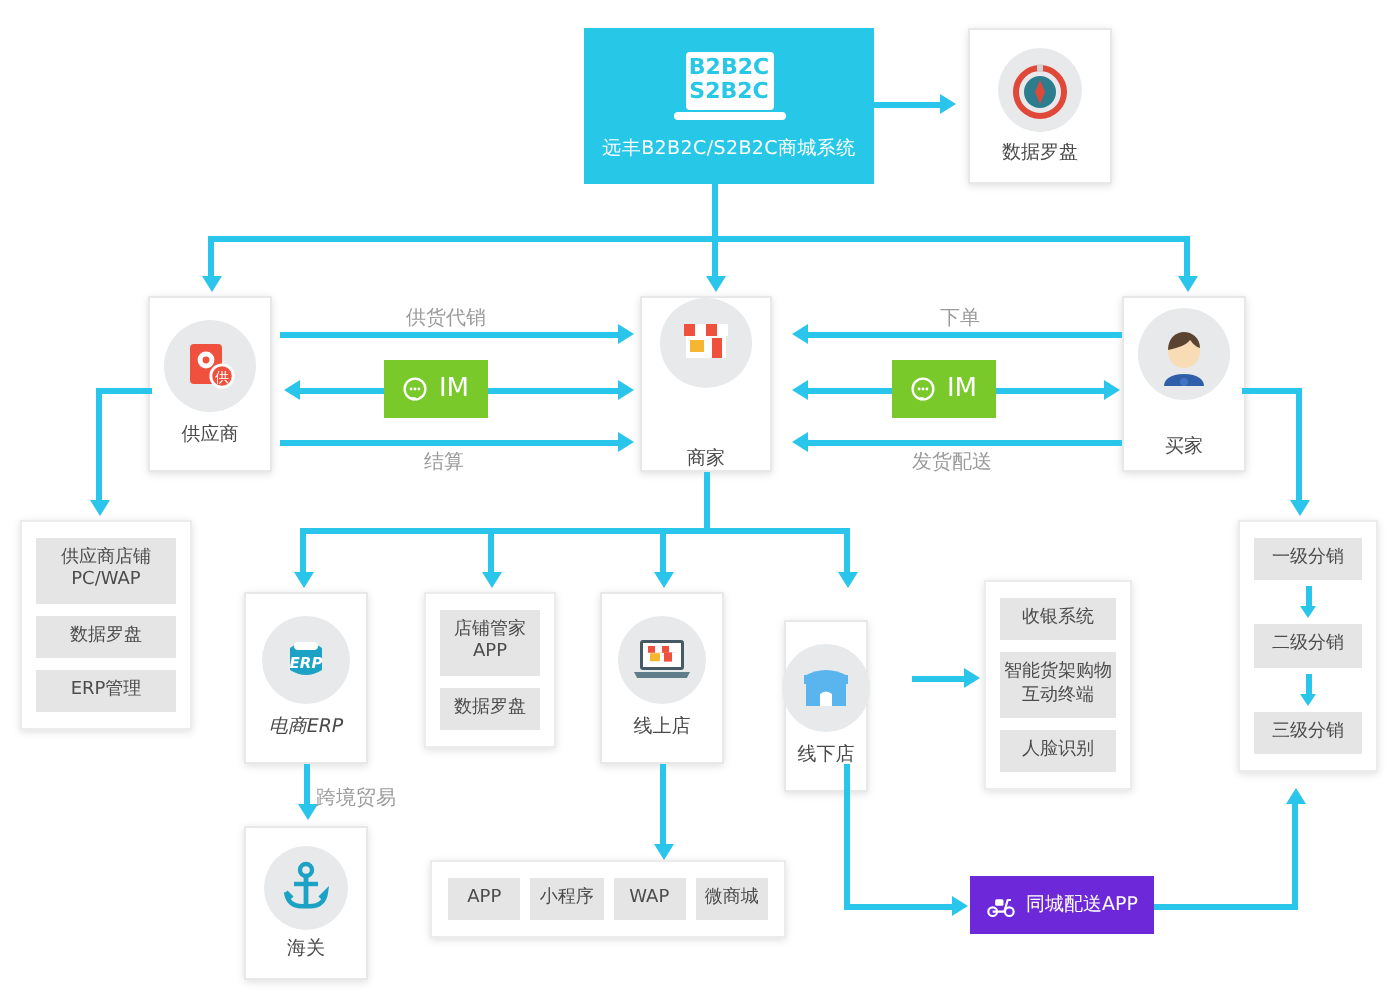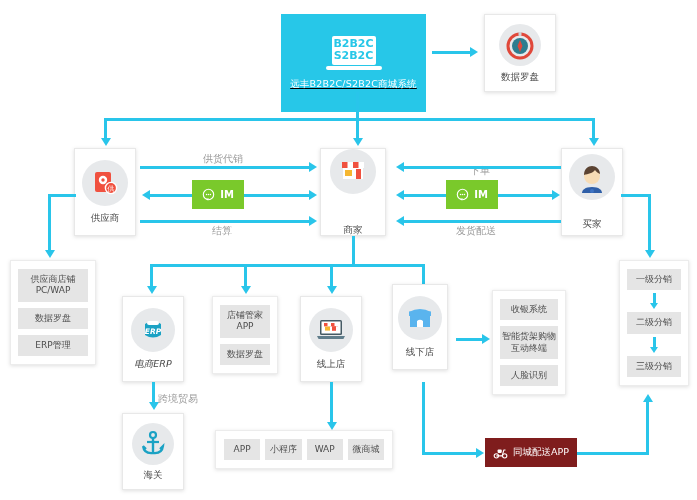--- a/index.html
+++ b/index.html
@@ -72,27 +72,27 @@
     letter-spacing: .2px;
   }
 
   
   .im {
     position: absolute;
     background: #7ac92b;
     color: #ffffff;
     display: flex; align-items: center; justify-content: center;
     gap: 5px;
-    font-size: 10px;
-    font-weight: bold;
+    font-size: 13px;
+    font-weight: normal;
   }
   
   .orange {
     position: absolute;
-    background: #7f1d1d;
+    background: #6d28d9;
     color: #ffffff;
     display: flex; align-items: center; justify-content: center;
     gap: 5px;
     font-size: 9.5px;
   }
 
   
   .ln  { position: absolute; background: #29c5ea; }
   .hln { height: 3px; }
   .vln { width: 3px; }
@@ -111,21 +111,21 @@
   }
 
   
   svg { display: block; }
 </style>
 </head>
 <body>
 
 <div id="canvas">
 
-  <div class="hero" style="left:281px; top:14px; width:145px; height:98px;text-decoration:underline;">
+  <div class="hero" style="left:292px; top:14px; width:145px; height:78px;">
     <div style="position:relative;width:56px;height:38px;">
       <div style="position:absolute;left:6px;top:0;width:44px;height:29px;background:#ffffff;border-radius:2px;
                   display:flex;flex-direction:column;align-items:center;justify-content:center;line-height:1.05;">
         <span style="color:#27c7e8;font-size:11px;font-weight:bold;">B2B2C</span>
         <span style="color:#27c7e8;font-size:11px;font-weight:bold;">S2B2C</span>
       </div>
       <div style="position:absolute;left:0;top:30px;width:56px;height:4px;background:#ffffff;border-radius:2px;"></div>
     </div>
     <div class="lbl">远丰B2B2C/S2B2C商城系统</div>
   </div>
@@ -213,21 +213,21 @@
     </span>
     <span>IM</span>
   </div>
   <div class="ln hln" style="left:244px; top:194px; width:66px;"></div>
   <div class="arw r" style="left:309px; top:190px;"></div>
 
   <div class="ln hln" style="left:140px; top:220px; width:170px;"></div>
   <div class="arw r" style="left:309px; top:216px;"></div>
   <div class="elab" style="left:212px; top:224px;">结算</div>
 
-  <div class="elab" style="left:470px; top:164px;">下单</div>
+  <div class="elab" style="left:470px; top:152px;">下单</div>
   <div class="ln hln" style="left:403px; top:166px; width:158px;"></div>
   <div class="arw l" style="left:396px; top:162px;"></div>
 
   <div class="ln hln" style="left:403px; top:194px; width:43px;"></div>
   <div class="arw l" style="left:396px; top:190px;"></div>
   <div class="im" style="left:446px; top:180px; width:52px; height:29px;">
     <span>
       <svg width="13" height="13" viewBox="0 0 16 16">
         <circle cx="8" cy="8" r="6.4" fill="none" stroke="#ffffff" stroke-width="1.4"></circle>
         <circle cx="5.6" cy="8" r=".9" fill="#ffffff"></circle>
@@ -326,21 +326,21 @@
         <path d="M12.5 7 h3.5 v3.4 h-3.5z" fill="#ffffff"></path>
         <path d="M19.5 7 h3.5 v3.4 h-3.5z" fill="#ffffff"></path>
         <rect x="10" y="10.6" width="5" height="4" fill="#f5b731"></rect>
         <rect x="17" y="10.2" width="4" height="4.6" fill="#f0513f"></rect>
         <path d="M2 20 h28 l-1.6 3 h-24.8z" fill="#607d8b"></path>
       </svg>
     </div>
     <div class="cap" style="font-size:9.5px;margin-top:6px;">线上店</div>
   </div>
 
-  <div class="node" style="left:392px; top:284px; width:56px; height:86px;">
+  <div class="node" style="left:392px; top:310px; width:42px; height:86px;">
     <div class="circ" style="width:44px;height:44px;">
       <svg width="30" height="28" viewBox="0 0 30 28">
         <path d="M4 8 q11-6 22 0 v4 h-22z" fill="#5ab4ee"></path>
         <rect x="5" y="11" width="20" height="12" fill="#5ab4ee"></rect>
         <path d="M12 23 v-6 q3-2.5 6 0 v6z" fill="#ffffff"></path>
         <path d="M4 8 h22" stroke="#5ab4ee" stroke-width="1" fill="none"></path>
       </svg>
     </div>
     <div class="cap" style="font-size:9.5px;margin-top:6px;">线下店</div>
   </div>

